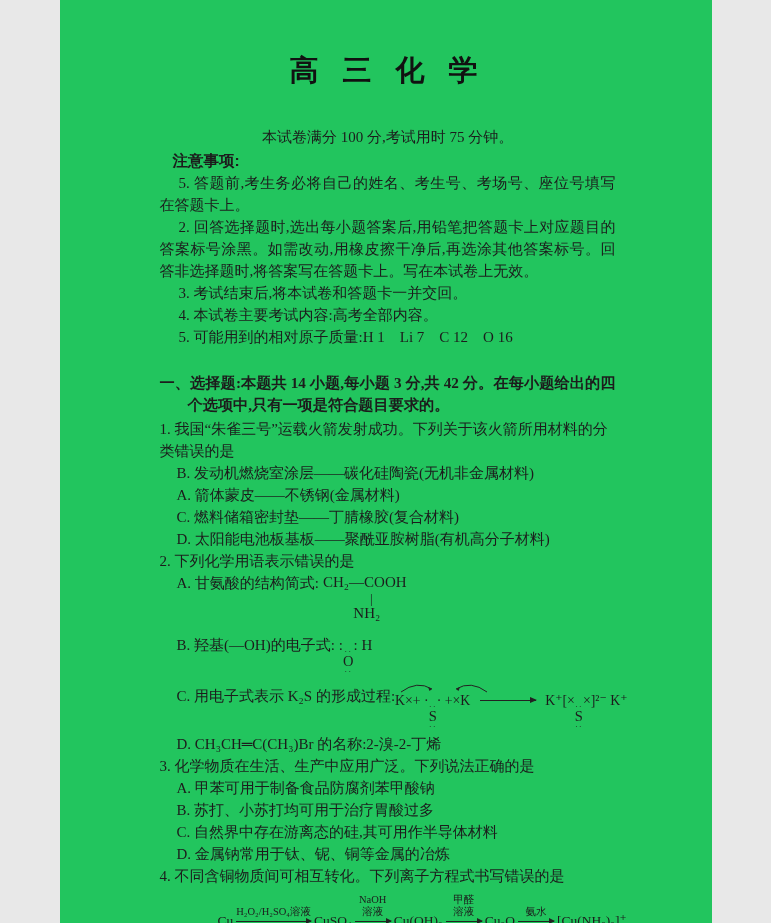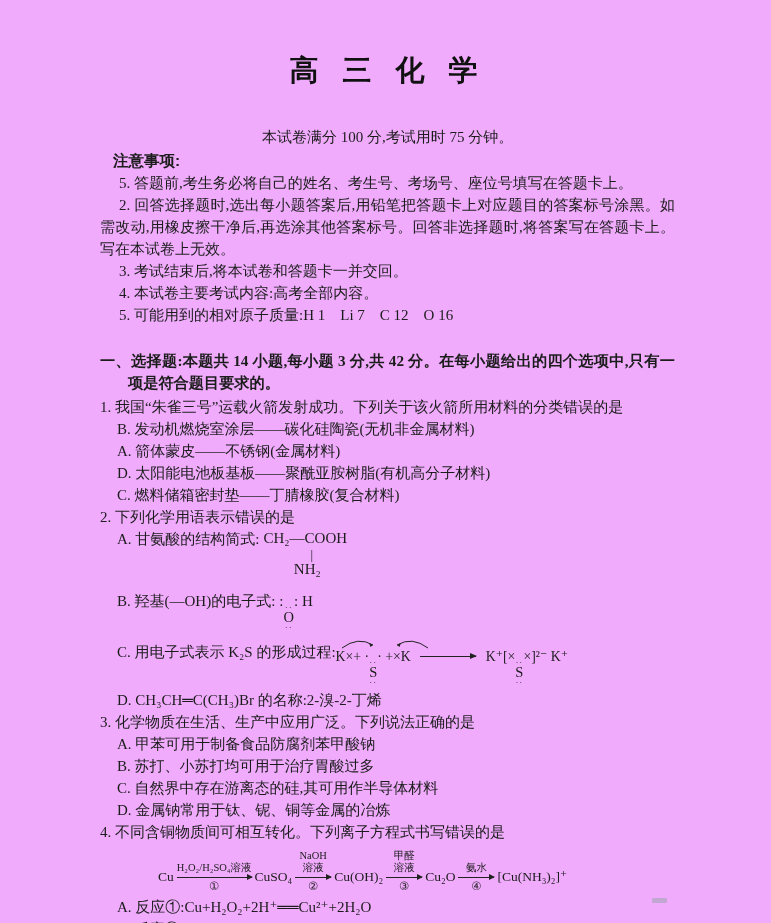--- a/index.html
+++ b/index.html
@@ -1,17 +1,17 @@
 <!DOCTYPE html>
 <html><head>
 <meta charset="utf-8">
 <style>
   html,body{margin:0;padding:0;background:#e8e8e8;}
   .page{
-    width:771px;height:923px;background:#f0abfc;position:relative;
+    width:652px;height:923px;background:#22c55e;position:relative;
     margin:0 auto;box-sizing:border-box;overflow:hidden;
     padding:50px 96px 8px 100px;
     font-family:"Liberation Serif","DejaVu Serif",serif;
     color:#1c1c1c;font-size:15px;line-height:22px;
   }
   .title{
     font-family:"Liberation Sans","DejaVu Sans",sans-serif;
     font-weight:bold;font-size:29px;line-height:40px;letter-spacing:8px;
     text-align:center;margin:0;color:#111;
   }
@@ -81,22 +81,22 @@
   <p class="notice-item">2. 回答选择题时,选出每小题答案后,用铅笔把答题卡上对应题目的答案标号涂黑。如需改动,用橡皮擦干净后,再选涂其他答案标号。回答非选择题时,将答案写在答题卡上。写在本试卷上无效。</p>
   <p class="notice-item">3. 考试结束后,将本试卷和答题卡一并交回。</p>
   <p class="notice-item">4. 本试卷主要考试内容:高考全部内容。</p>
   <p class="notice-item">5. 可能用到的相对原子质量:H 1　Li 7　C 12　O 16</p>
 
   <div class="section-head">一、选择题:本题共 14 小题,每小题 3 分,共 42 分。在每小题给出的四个选项中,只有一项是符合题目要求的。</div>
 
   <p class="q-stem mt2">1. 我国“朱雀三号”运载火箭发射成功。下列关于该火箭所用材料的分类错误的是</p>
   <p class="q-opt">B. 发动机燃烧室涂层——碳化硅陶瓷(无机非金属材料)</p>
   <p class="q-opt">A. 箭体蒙皮——不锈钢(金属材料)</p>
+  <p class="q-opt">C. 燃料储箱密封垫——丁腈橡胶(复合材料)</p>
   <p class="q-opt">D. 太阳能电池板基板——聚酰亚胺树脂(有机高分子材料)</p>
-  <p class="q-opt">C. 燃料储箱密封垫——丁腈橡胶(复合材料)</p>
 
   <p class="q-stem">2. 下列化学用语表示错误的是</p>
 
   <div class="opt-row">
     <span class="lbl">A. 甘氨酸的结构简式:</span>
     <span class="struct">
       <span class="l1">CH₂—COOH</span>
       <span class="bond">|</span>
       <span class="l3">NH₂</span>
     </span>

